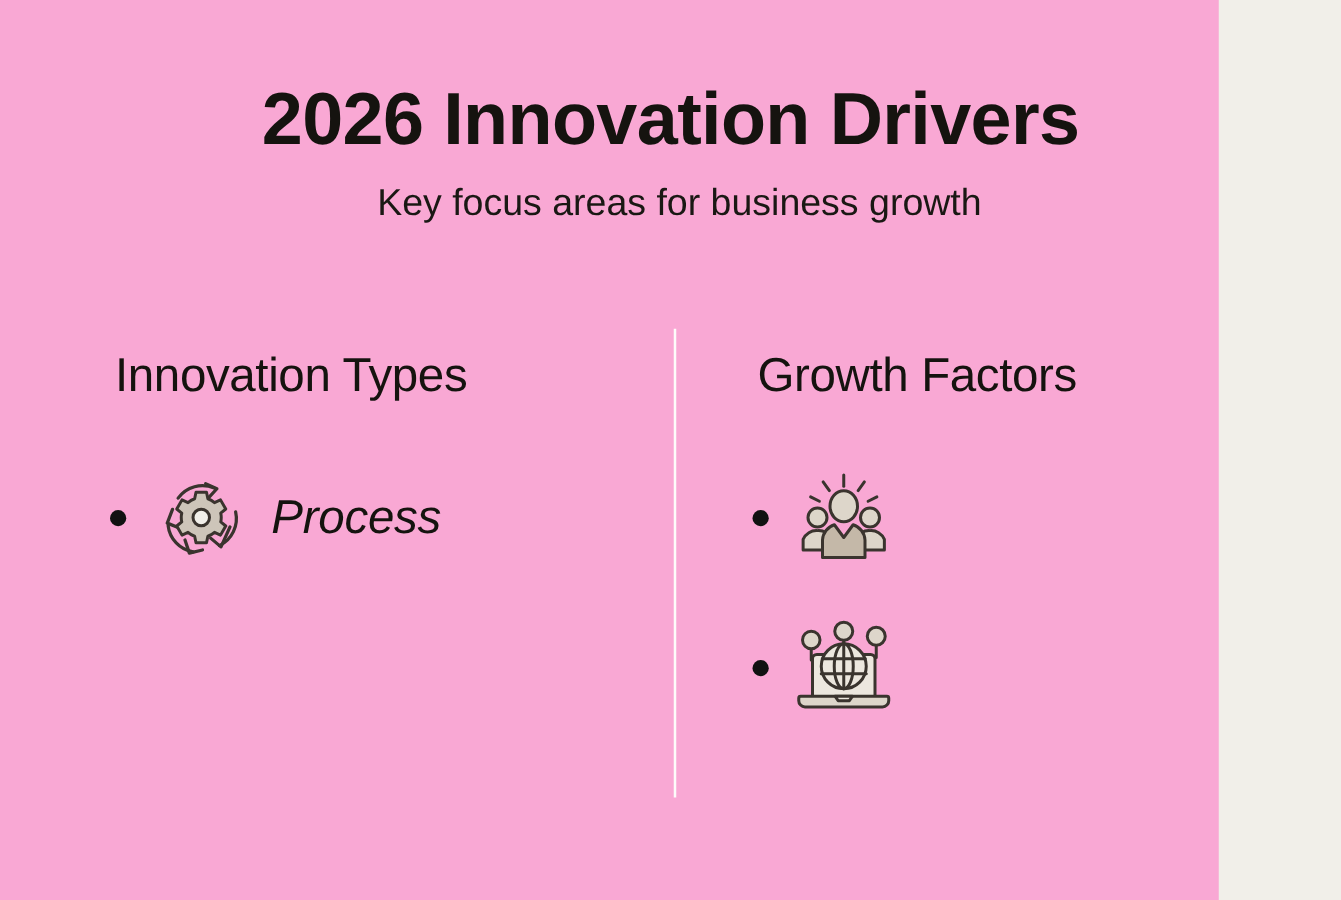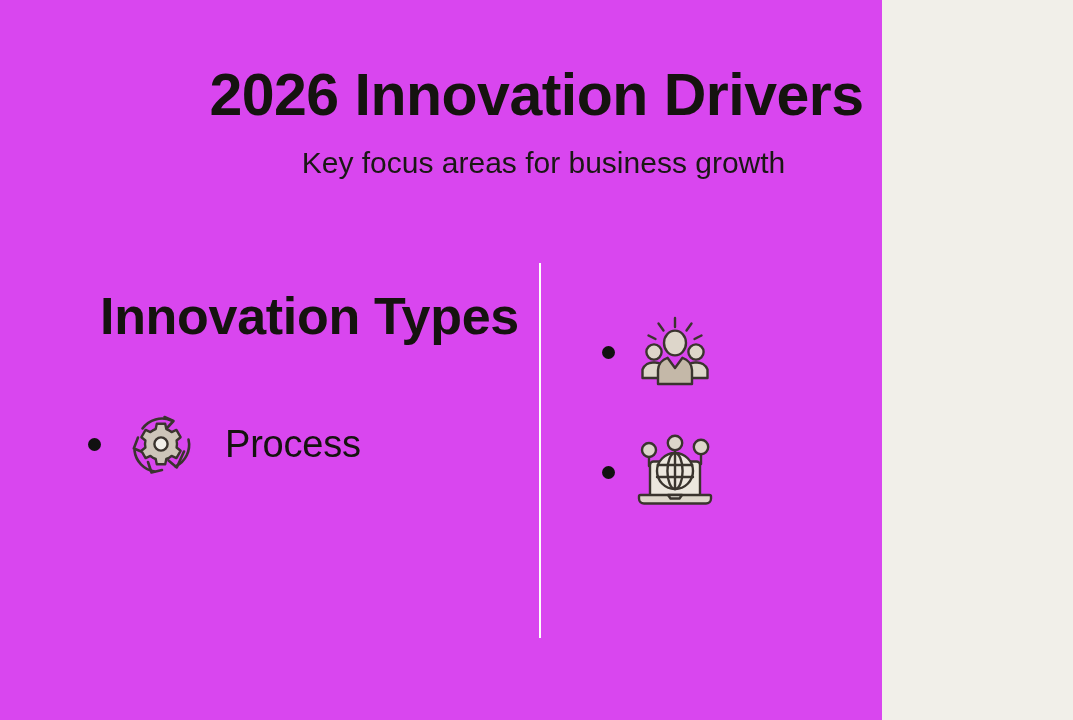--- a/index.html
+++ b/index.html
@@ -9,23 +9,23 @@
   body {
     width: 1073px;
     height: 720px;
     background: #f1efe9;
     font-family: "Liberation Sans", sans-serif;
     overflow: hidden;
     -webkit-font-smoothing: antialiased;
   }
   .slide {
     position: relative;
-    width: 882px;
+    width: 975px;
     height: 720px;
-    background: #d946ef;
+    background: #f9a8d4;
     box-sizing: border-box;
   }
 
   
   .header {
     position: absolute;
     left: 0;
     top: 66px;
     width: 1073px;
     text-align: center;
@@ -67,26 +67,26 @@
     background: #fdfcfa;
   }
   .col {
     position: absolute;
     top: 0;
   }
   .col-left  { left: 88px;  width: 440px; }
   .col-right { left: 602px; width: 440px; }
 
   .col-heading {
-    font-size: 52px;
-    font-weight: 700;
+    font-size: 38px;
+    font-weight: 400;
     color: #15130f;
     letter-spacing: -0.3px;
     line-height: 1.0;
-    margin: 12px;
+    margin: 4px;
     padding-top: 16px;
     white-space: nowrap;
   }
 
   .items {
     margin: 0;
     padding: 0;
     list-style: none;
     padding-top: 48px;
   }
@@ -112,22 +112,23 @@
     align-items: center;
     justify-content: center;
   }
   .icon-slot svg { display: block; }
   .item-label {
     font-size: 38px;
     font-weight: 400;
     color: #15130f;
     letter-spacing: -0.2px;
     line-height: 1.0;
-    margin-left: 24px;
-    white-space: nowrap;
+    margin-left: 16px;
+    white-space: nowrap;
+    font-style: italic;
   }
 </style>
 </head>
 <body>
 
 <div class="slide">
 
   <div class="header">
     <h1 class="title">2026 Innovation Drivers</h1>
     <p class="subtitle">Key focus areas for business growth</p>
@@ -176,20 +177,21 @@
             </svg>
           </span>
           <span class="item-label">Process</span>
         </li>
 
 
       </ul>
     </div>
 
     <div class="col col-right">
+      <h2 class="col-heading">Growth Factors</h2>
 
       <ul class="items">
 
         <li class="item">
           <span class="bullet"></span>
           <span class="icon-slot">
             <svg width="76" height="72" viewBox="0 0 76 72">
               <g stroke="#3a342e" stroke-width="2.4" stroke-linejoin="round" stroke-linecap="round">
 
                 <g fill="none">

